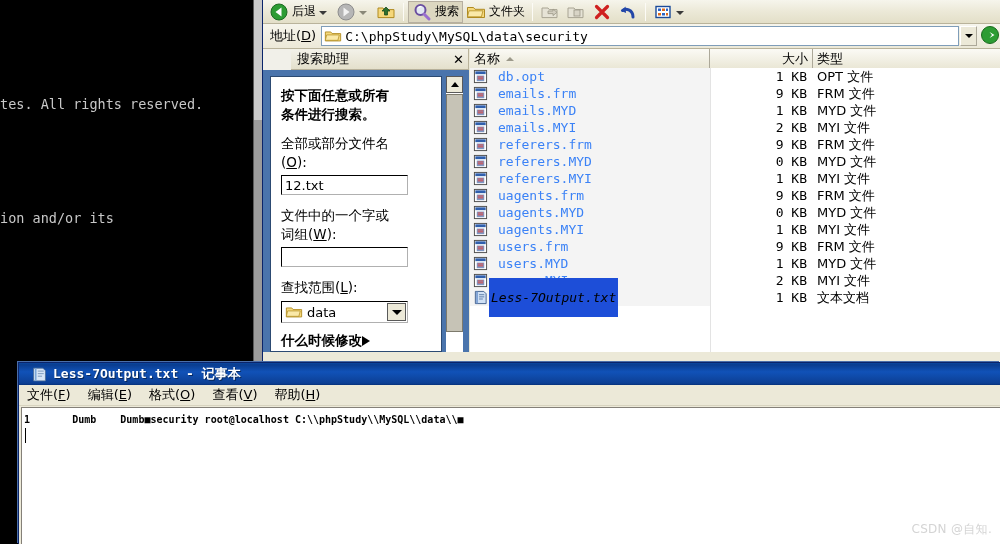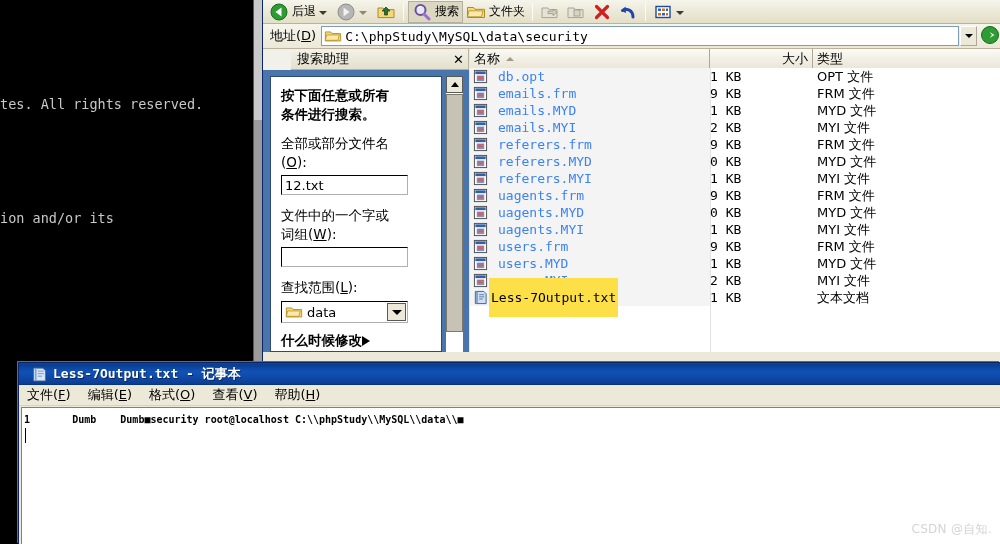--- a/index.html
+++ b/index.html
@@ -164,23 +164,23 @@
     border-left: 4px solid transparent; border-right: 4px solid transparent;
     border-bottom: 4px solid #9c998a;
   }
   .fl-rows { position: relative; }
   .fl-row { display: flex; align-items: center; height: 17px; }
   .fl-name { width: 240px; display: flex; align-items: center; overflow: hidden; }
   .fl-name .nm {
     font-family: "DejaVu Sans Mono", monospace; font-size: 13px; color: #3b82f6;
     margin-left: 10px; white-space: nowrap;
   }
-  .fl-row.selected .nm { background: #fde047; color: #000; padding: 12px 2px; margin-left: 1px;}
+  .fl-row.selected .nm { background: #1d4ed8; color: #000; padding: 12px 2px; margin-left: 1px; font-style: italic;}
   .fl-size {
-    width: 103px; padding-right: 6px;
+    width: 103px; text-align: right; padding-right: 6px;
     font-family: "DejaVu Sans Mono", monospace; font-size: 13px; color: #000;
   }
   .fl-type {
     width: 188px; padding-left: 4px;
     font-family: "DejaVu Sans", sans-serif; font-size: 13px; color: #000; white-space: nowrap;
   }
   .fl-col-shade {
     position: absolute; left: 0; top: 0; width: 240px; height: 100%;
     background: #f4f4f4; z-index: 0; pointer-events: none;
   }

